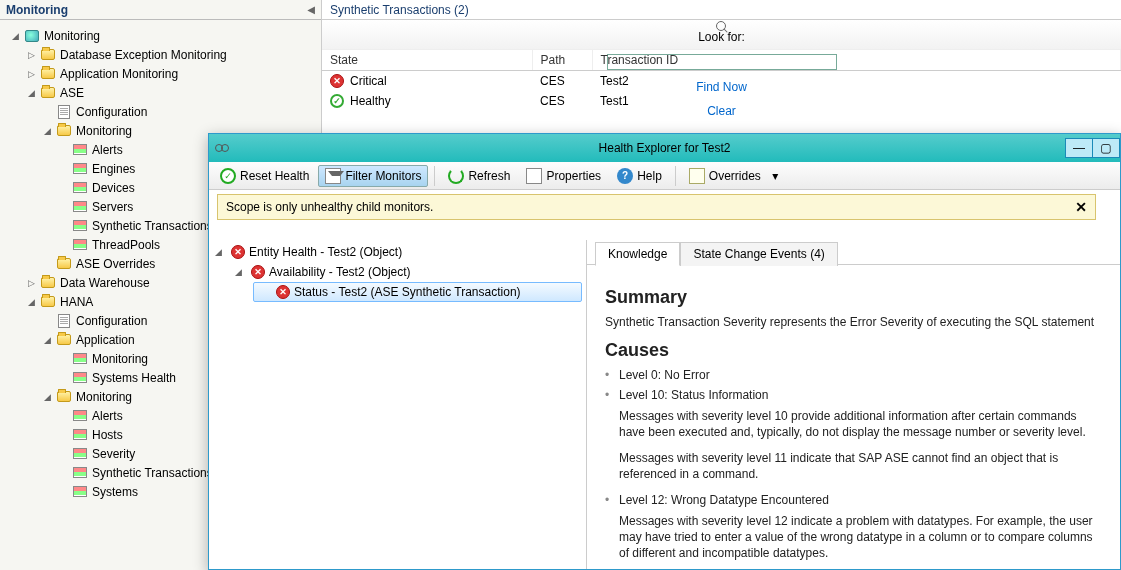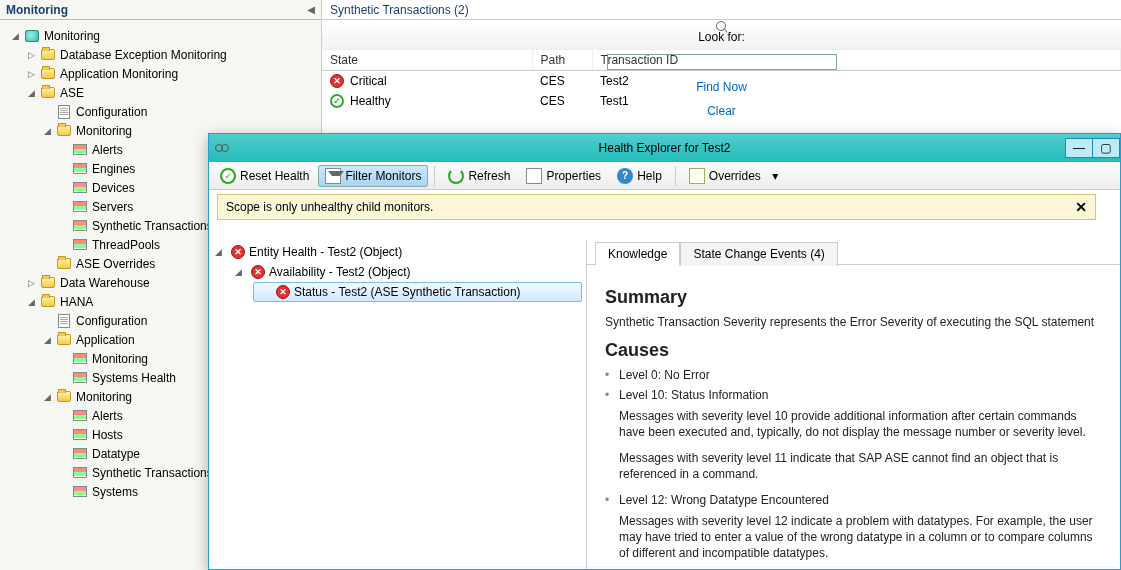--- a/index.html
+++ b/index.html
@@ -271,21 +271,21 @@
           <span class="grid-icon"></span>
         </span>
         <span>Hosts</span>
       </div>
       <div class="tree-node">
         <span class="tree-indent" style="width:54px"></span>
         <span class="exp"></span>
         <span class="icon">
           <span class="grid-icon"></span>
         </span>
-        <span>Datatype</span>
+        <span>Severity</span>
       </div>
       <div class="tree-node">
         <span class="tree-indent" style="width:54px"></span>
         <span class="exp"></span>
         <span class="icon">
           <span class="grid-icon"></span>
         </span>
         <span>Synthetic Transactions</span>
       </div>
       <div class="tree-node">

